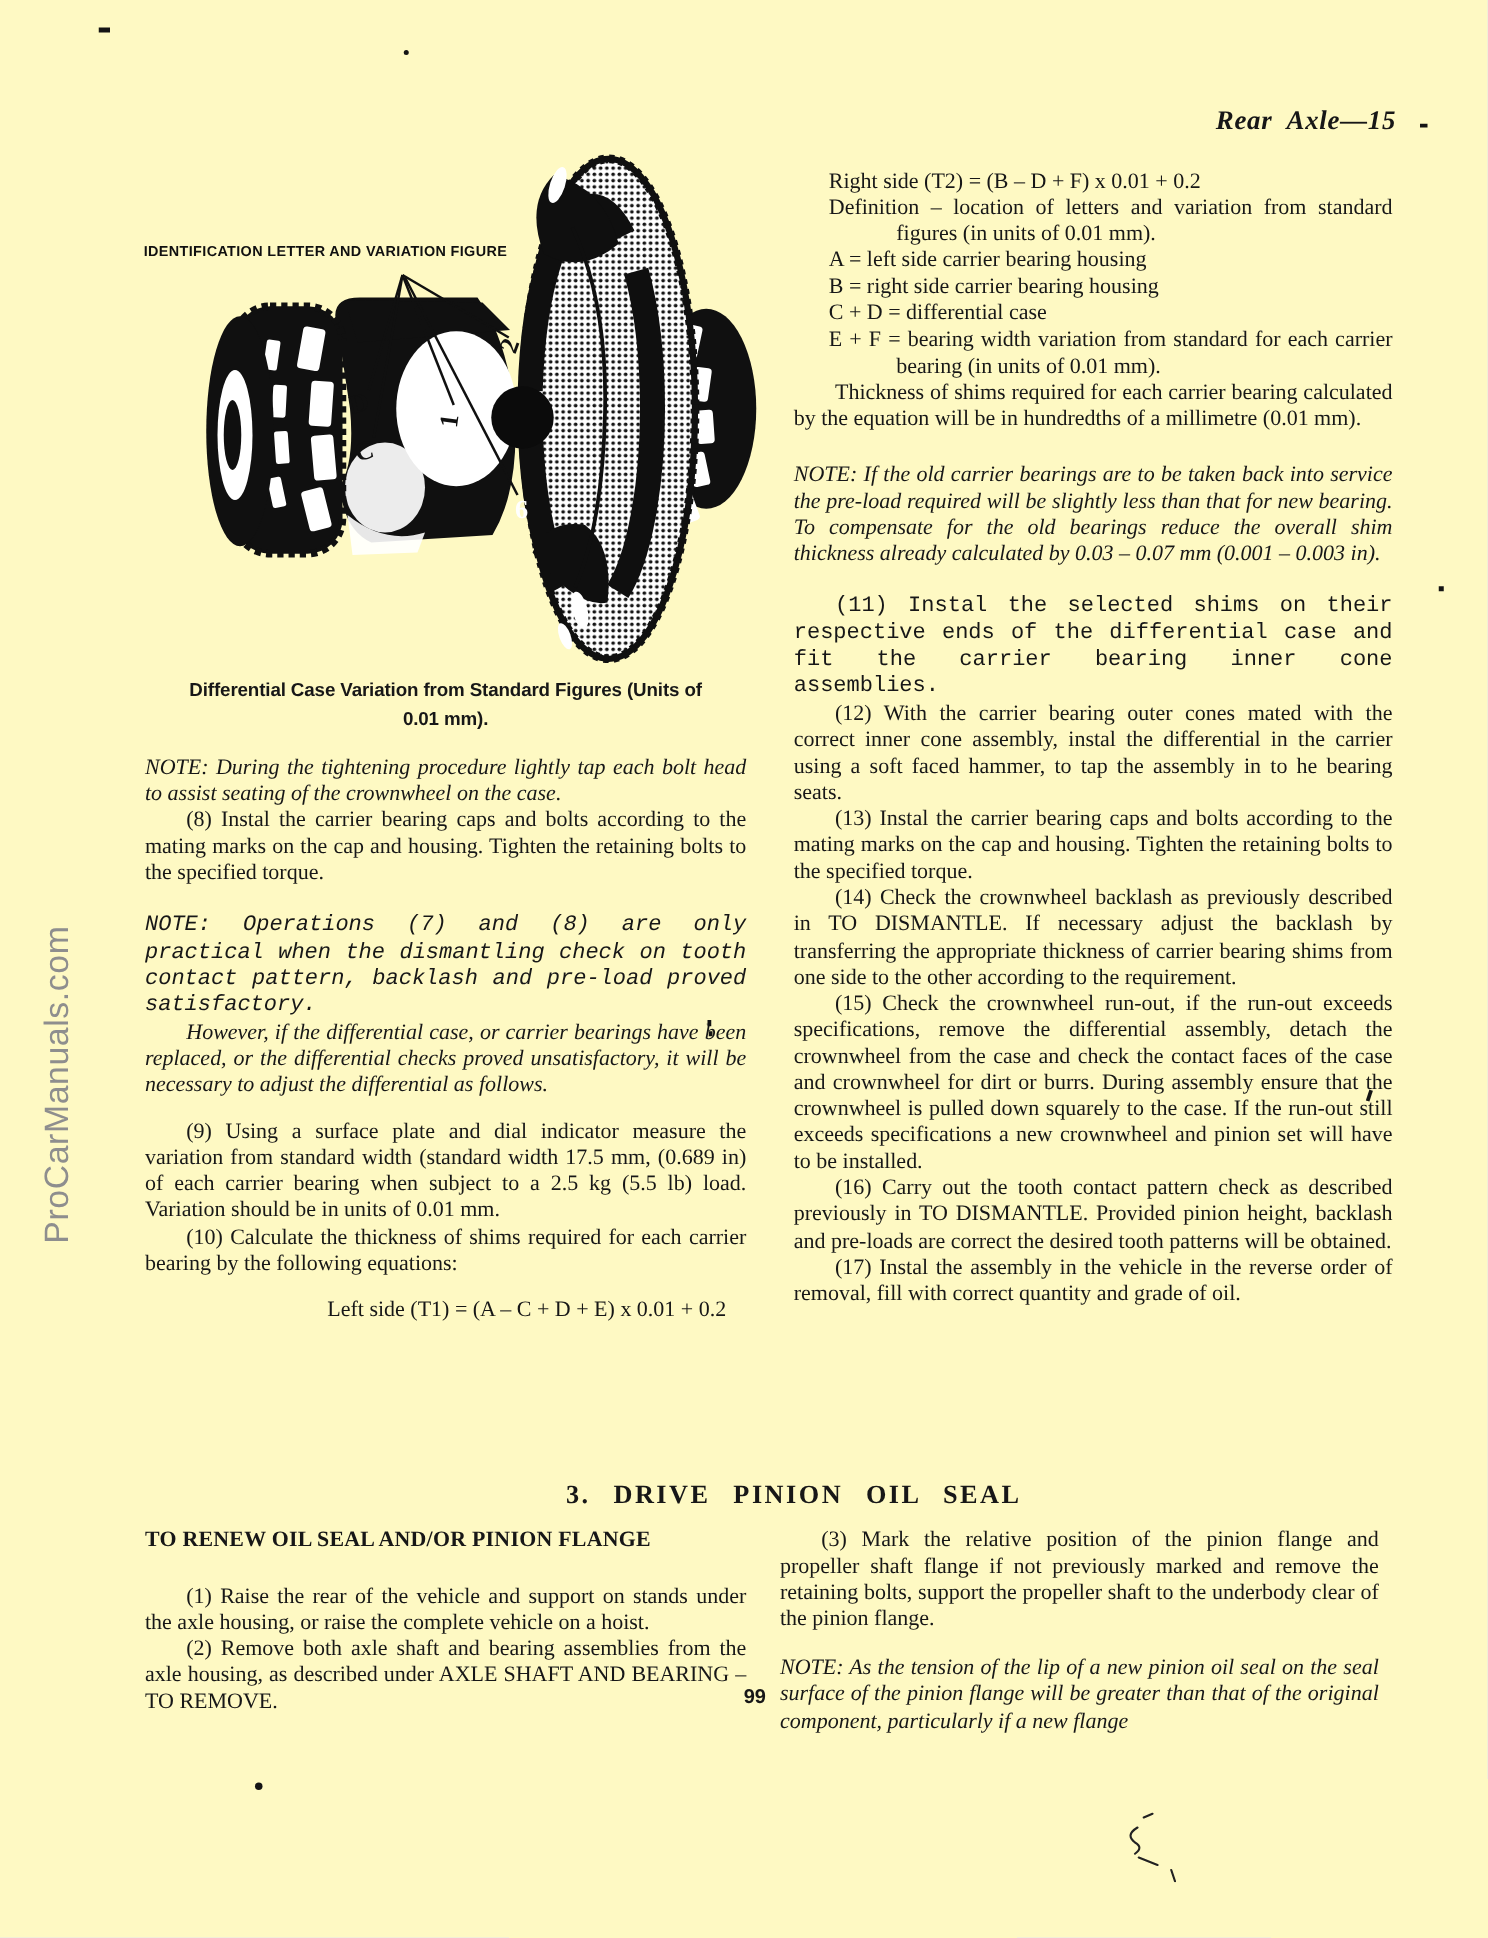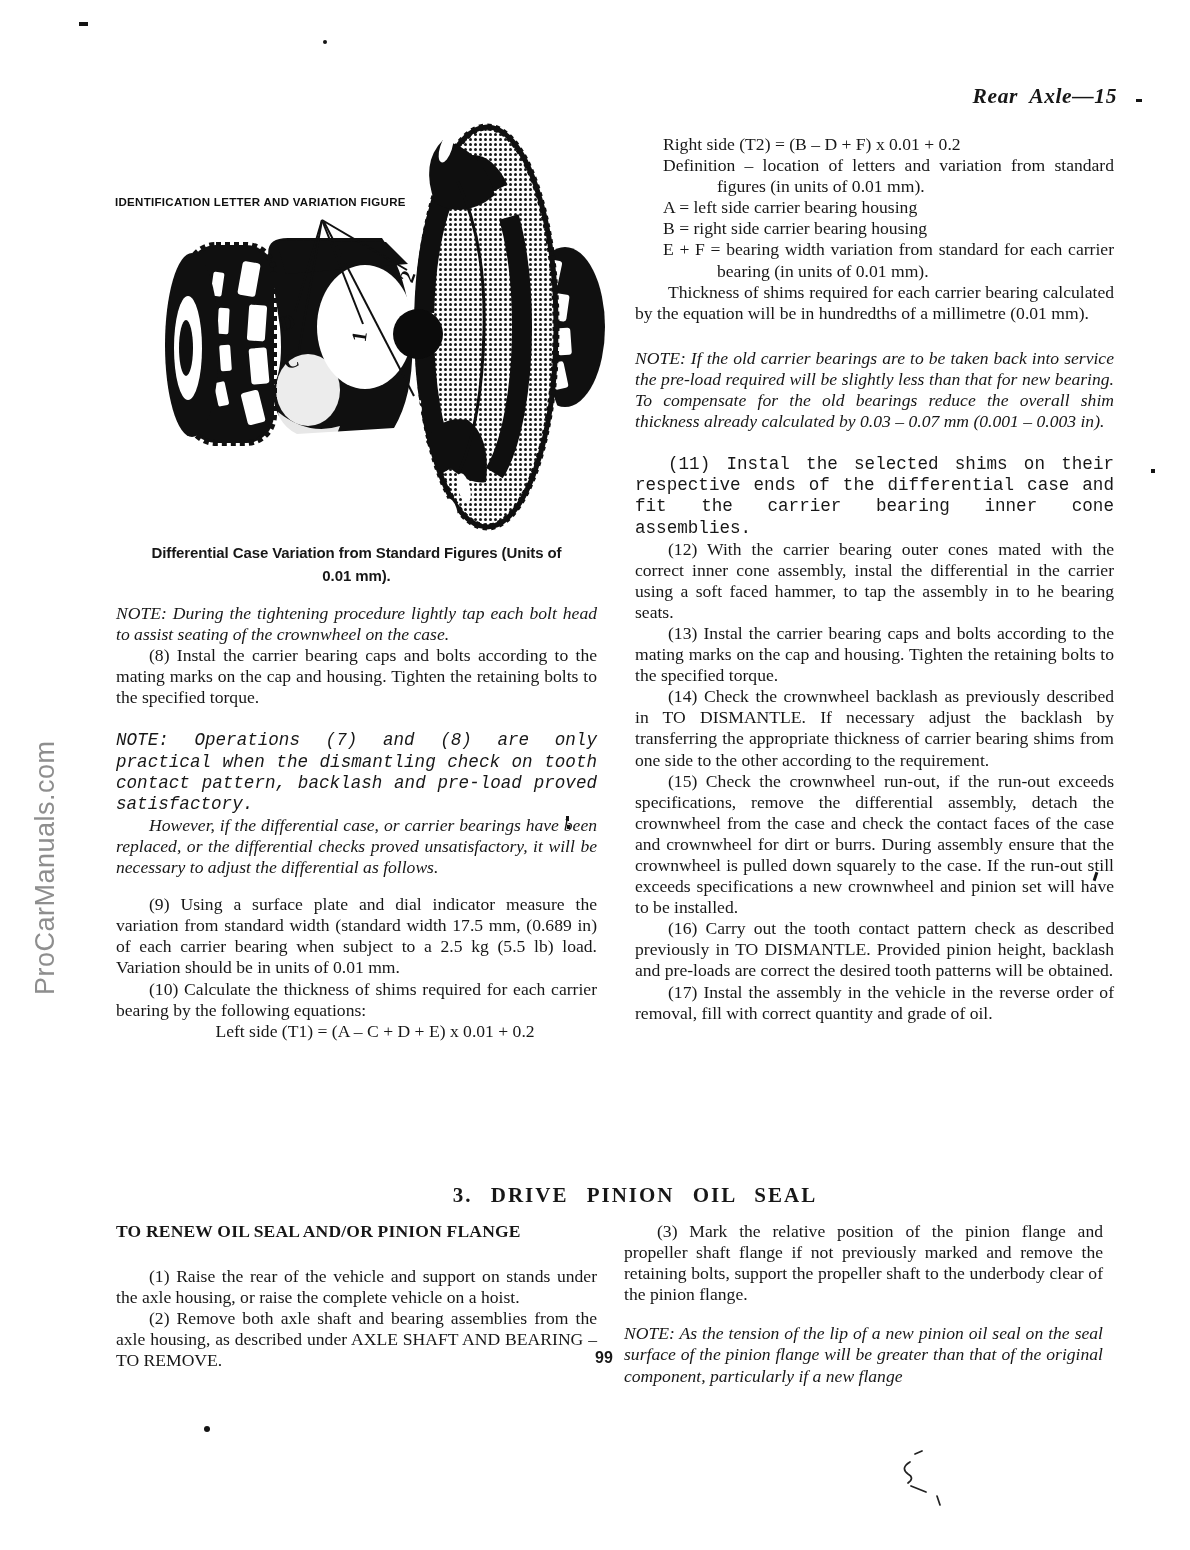--- a/index.html
+++ b/index.html
@@ -1,18 +1,18 @@
 <!DOCTYPE html>
 <html><head>
 <meta charset="utf-8">
 <style>
   html,body { margin:0; padding:0; background:#e8e8e8; }
   .page {
     position:relative; width:1190px; height:1550px; margin:0 auto;
-    background:#ffffff; overflow:hidden;
+    background:#fef9c3; overflow:hidden;
     font-family:"Liberation Serif", serif; color:#171717;
   }
   
   .header {
     position:absolute; top:84px; left:634px; width:483px;
     text-align:right; font-size:21.5px; font-weight:bold; font-style:italic;
     letter-spacing:0.6px; word-spacing:6px;
   }
   
   .fig-label {
@@ -29,21 +29,21 @@
   .col-br     { left:624px; top:1221px; width:479px; }
   .cap {
     font-family:"Liberation Sans", sans-serif; font-weight:bold;
     font-size:15px; line-height:22.5px; text-align:center; letter-spacing:-0.1px;
   }
   .p   { margin:0; text-indent:33px; }
   .p0  { margin:0; }
   .note{ font-style:italic; }
   .def { margin:0; padding-left:82px; text-indent:-54px; }
   .eqr { margin:0; padding-left:28px; text-align:left; }
-  .eql { margin:0; padding-left:37px; text-align:center; } .mt16{ margin-top:16px; } .mt18{ margin-top:18px; }
+  .eql { margin:16px; padding-left:37px; text-align:right; } .mt16{ margin-top:16px; } .mt18{ margin-top:18px; }
   .mt20{ margin-top:20px; } .mt22{ margin-top:22px;font-family:Liberation Mono, monospace; } .mt24{ margin-top:24px; }
   .subhead { margin:0; font-weight:bold; font-size:17.5px; letter-spacing:0.2px; text-align:left; }
   
   .section-heading {
     position:absolute; left:40px; top:1183px; width:1190px;
     text-align:center; font-weight:bold; font-size:21px;
     letter-spacing:2px; word-spacing:11px;
   }
   
   .page-number {
@@ -149,20 +149,21 @@
     <p class="p mt16">(9) Using a surface plate and dial indicator measure the variation from standard width (standard width 17.5 mm, (0.689 in) of each carrier bearing when subject to a 2.5 kg (5.5 lb) load. Variation should be in units of 0.01 mm.</p>
     <p class="p">(10) Calculate the thickness of shims required for each carrier bearing by the following equations:</p>
     <p class="eql">Left side (T1) = (A – C + D + E) x 0.01 + 0.2</p>
   </div>
 
   <div class="col col-right">
     <p class="eqr">Right side (T2) = (B – D + F) x 0.01 + 0.2</p>
     <p class="def">Definition – location of letters and variation from standard figures (in units of 0.01 mm).</p>
     <p class="def">A = left side carrier bearing housing</p>
     <p class="def">B = right side carrier bearing housing</p>
+    <p class="def">C + D = differential case</p>
     <p class="def">E + F = bearing width variation from standard for each carrier bearing (in units of 0.01 mm).</p>
     <p class="p">Thickness of shims required for each carrier bearing calculated by the equation will be in hundredths of a millimetre (0.01 mm).</p>
     <p class="p0 note mt24">NOTE: If the old carrier bearings are to be taken back into service the pre-load required will be slightly less than that for new bearing. To compensate for the old bearings reduce the overall shim thickness already calculated by 0.03 – 0.07 mm (0.001 – 0.003 in).</p>
     <p class="p mt22">(11) Instal the selected shims on their respective ends of the differential case and fit the carrier bearing inner cone assemblies.</p>
     <p class="p">(12) With the carrier bearing outer cones mated with the correct inner cone assembly, instal the differential in the carrier using a soft faced hammer, to tap the assembly in to he bearing seats.</p>
     <p class="p">(13) Instal the carrier bearing caps and bolts according to the mating marks on the cap and housing. Tighten the retaining bolts to the specified torque.</p>
     <p class="p">(14) Check the crownwheel backlash as previously described in TO DISMANTLE. If necessary adjust the backlash by transferring the appropriate thickness of carrier bearing shims from one side to the other according to the requirement.</p>
     <p class="p">(15) Check the crownwheel run-out, if the run-out exceeds specifications, remove the differential assembly, detach the crownwheel from the case and check the contact faces of the case and crownwheel for dirt or burrs. During assembly ensure that the crownwheel is pulled down squarely to the case. If the run-out still exceeds specifications a new crownwheel and pinion set will have to be installed.</p>
     <p class="p">(16) Carry out the tooth contact pattern check as described previously in TO DISMANTLE. Provided pinion height, backlash and pre-loads are correct the desired tooth patterns will be obtained.</p>
     <p class="p">(17) Instal the assembly in the vehicle in the reverse order of removal, fill with correct quantity and grade of oil.</p>

